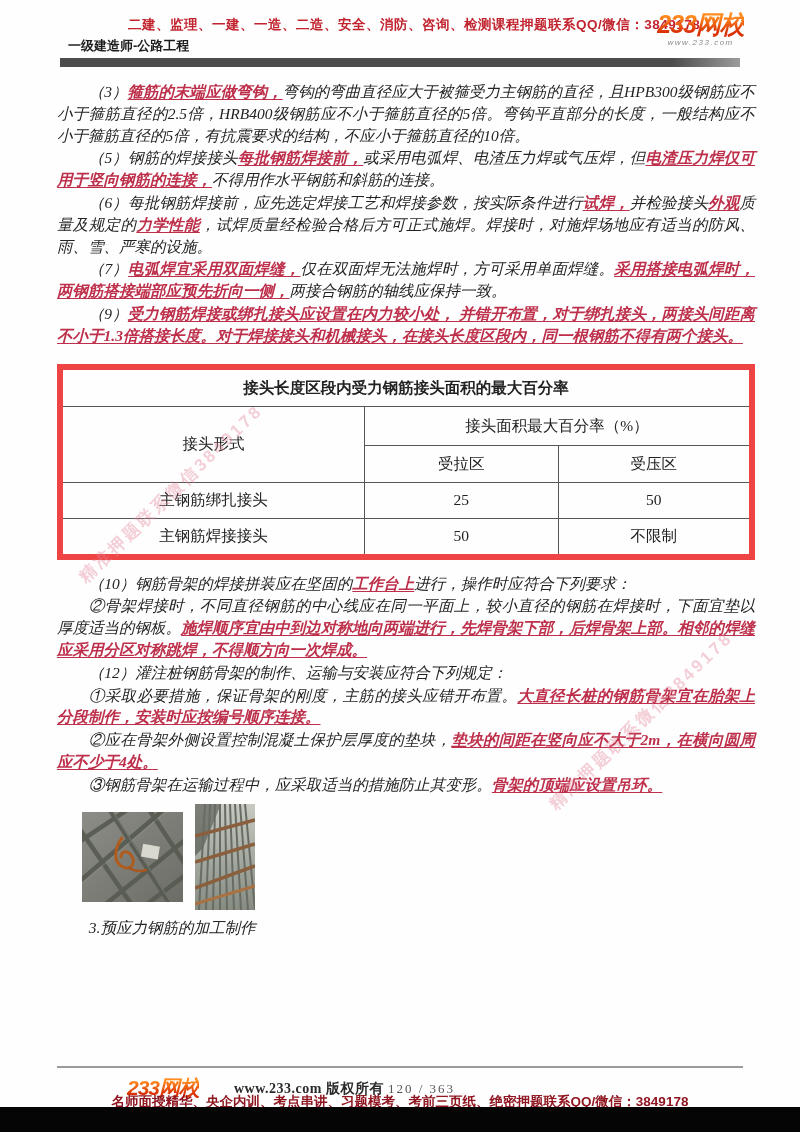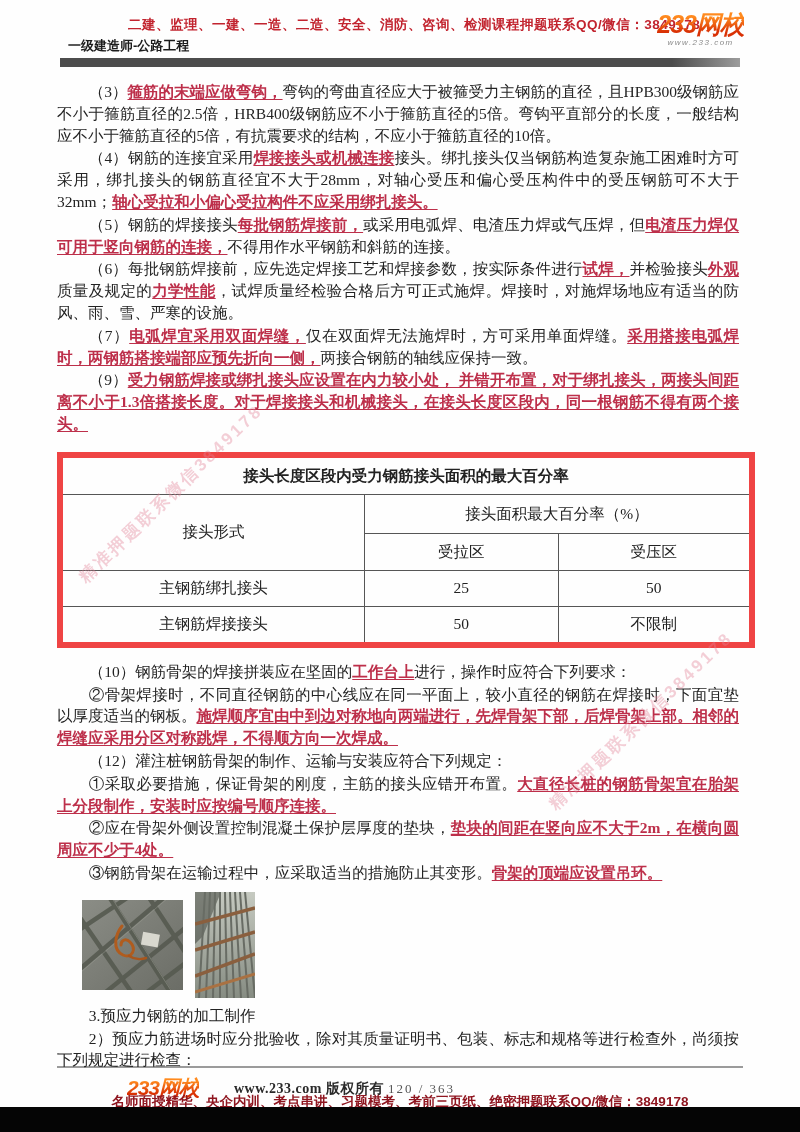--- a/index.html
+++ b/index.html
@@ -19,21 +19,21 @@
              -webkit-background-clip:text;-webkit-text-fill-color:transparent;}
   }
   .logo-sub{font-size:8px;color:#8a8a8a;letter-spacing:1.5px;font-style:italic;margin-top:2px;
             font-family:"Liberation Sans",sans-serif;text-align:center;}
   .hdr-bar{position:absolute;top:58px;left:60px;width:680px;height:9px;
            background:linear-gradient(90deg,#4c4c4c 0%,#4c4c4c 90%,#9c9c9c 100%);}
 
   
   .content{position:absolute;top:81px;left:57px;width:698px;font-size:15.5px;line-height:21.8px;
            text-align:justify;z-index:2;}
-  .para{margin:0 16px 1px 0;text-indent:2.05em;}
+  .para{margin:0 0 1px 0;text-indent:2.05em;font-style:italic;}
   .em{color:#bd2f4a;font-weight:bold;text-decoration:underline;text-decoration-color:#bd2f4a;
       text-underline-offset:2px;}
 
   
   .jtable{width:100%;border-collapse:collapse;margin:17px 0 13px 0;border:6px solid #ef4444;}
   .jtable td{border:1px solid #565656;text-align:center;vertical-align:middle;
              font-size:15.5px;color:#222;padding:0 4px;}
   .t-title{height:36px;font-weight:bold;font-size:15.5px;}
   .t-h{height:36px;}
   .t-group{height:38px;}
@@ -73,21 +73,20 @@
   </div>
   <div class="hdr-bar"></div>
 
   <div class="wm wm1">精准押题联系微信3849178</div>
   <div class="wm wm2">精准押题联系微信3849178</div>
 
   <div class="content">
 
     <div id="paras-before">
         <p class="para"><span>（3）</span><span class="em">箍筋的末端应做弯钩，</span><span>弯钩的弯曲直径应大于被箍受力主钢筋的直径，且HPB300级钢筋应不小于箍筋直径的2.5倍，HRB400级钢筋应不小于箍筋直径的5倍。弯钩平直部分的长度，一般结构应不小于箍筋直径的5倍，有抗震要求的结构，不应小于箍筋直径的10倍。</span></p>
-        <p class="para"><span>（4）钢筋的连接宜采用</span><span class="em">焊接接头或机械连接</span><span>接头。绑扎接头仅当钢筋构造复杂施工困难时方可采用，绑扎接头的钢筋直径宜不大于28mm，对轴心受压和偏心受压构件中的受压钢筋可不大于32mm；</span><span class="em">轴心受拉和小偏心受拉构件不应采用绑扎接头。</span></p>
         <p class="para"><span>（5）钢筋的焊接接头</span><span class="em">每批钢筋焊接前，</span><span>或采用电弧焊、电渣压力焊或气压焊，但</span><span class="em">电渣压力焊仅可用于竖向钢筋的连接，</span><span>不得用作水平钢筋和斜筋的连接。</span></p>
         <p class="para"><span>（6）每批钢筋焊接前，应先选定焊接工艺和焊接参数，按实际条件进行</span><span class="em">试焊，</span><span>并检验接头</span><span class="em">外观</span><span>质量及规定的</span><span class="em">力学性能</span><span>，试焊质量经检验合格后方可正式施焊。焊接时，对施焊场地应有适当的防风、雨、雪、严寒的设施。</span></p>
         <p class="para"><span>（7）</span><span class="em">电弧焊宜采用双面焊缝，</span><span>仅在双面焊无法施焊时，方可采用单面焊缝。</span><span class="em">采用搭接电弧焊时，两钢筋搭接端部应预先折向一侧，</span><span>两接合钢筋的轴线应保持一致。</span></p>
         <p class="para"><span>（9）</span><span class="em">受力钢筋焊接或绑扎接头应设置在内力较小处， 并错开布置，对于绑扎接头，两接头间距离不小于1.3倍搭接长度。对于焊接接头和机械接头，在接头长度区段内，同一根钢筋不得有两个接头。</span></p>
       </div>
 
     <table class="jtable">
       <colgroup>
           <col style="width:44%">
           <col style="width:28%">
@@ -181,21 +180,20 @@
           <line x1="0" y1="32" x2="60" y2="16"></line>
           <line x1="0" y1="58" x2="60" y2="40"></line>
           <line x1="0" y1="84" x2="60" y2="62"></line>
         </g>
         <line x1="0" y1="100" x2="60" y2="82" stroke="#a97142" stroke-width="3"></line>
       </svg>
     </div>
 
     <div id="paras-end">
         <p class="para"><span>3.预应力钢筋的加工制作</span></p>
-        <p class="para"><span>2）预应力筋进场时应分批验收，除对其质量证明书、包装、标志和规格等进行检查外，尚须按下列规定进行检查：</span></p>
       </div>
   </div>
 
   <div class="ftr-rule"></div>
   <div class="ftr-logo logo233">233网校</div>
   <div class="ftr-copy">www.233.com 版权所有</div>
   <div class="ftr-page">120 / 363</div>
   <div class="ftr-promo">名师面授精华、央企内训、考点串讲、习题模考、考前三页纸、绝密押题联系QQ/微信：3849178</div>
   <div class="bottom-bar"></div>
 </div>

